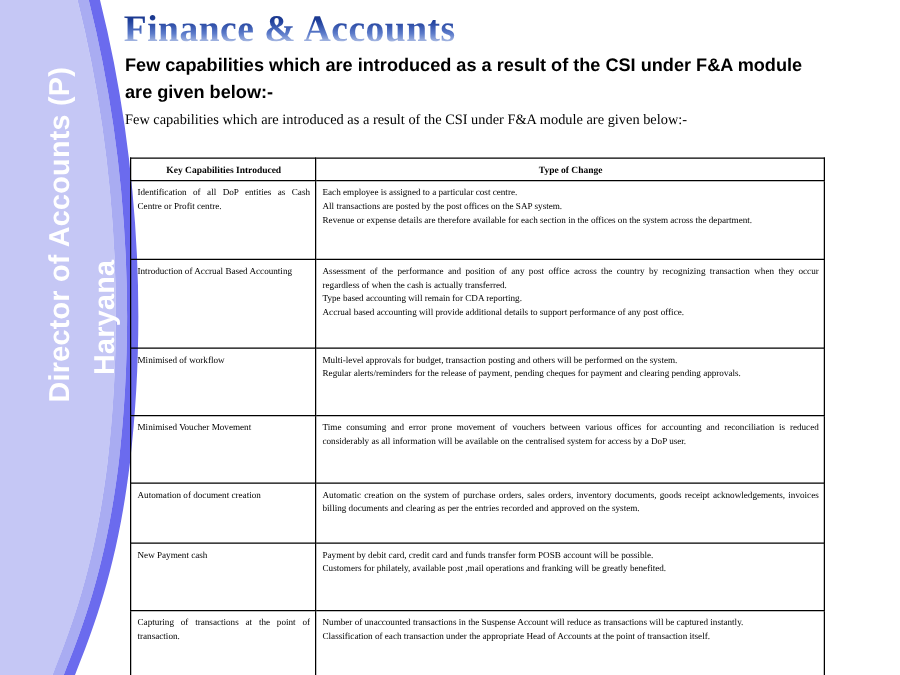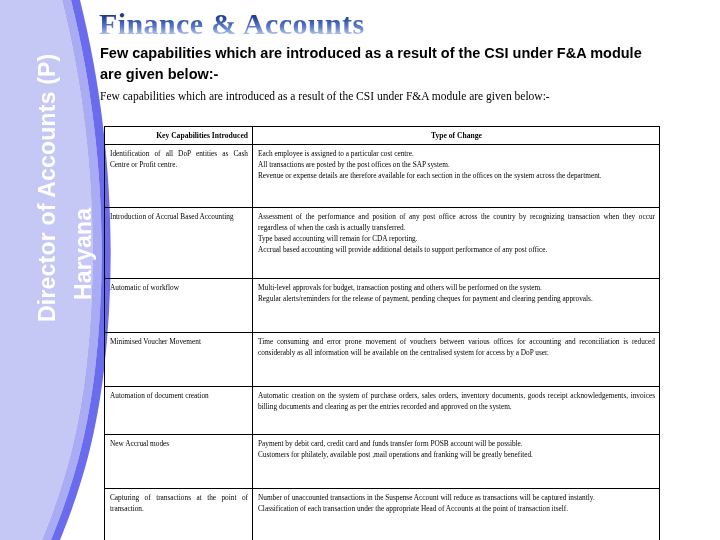--- a/index.html
+++ b/index.html
@@ -121,21 +121,21 @@
     border: 1.2px solid #000000;
     vertical-align: top;
     padding: 3px 4px 3px 5px;
   }
   #cap-table th {
     font-size: 7.6px;
     font-weight: bold;
     padding-top: 4px;
     padding-bottom: 4px;
   }
-  #cap-table th.c1 { text-align: right; }
+  #cap-table th.c1 { text-align: center; }
   #cap-table th.c2 { text-align: center; margin-top: 20px; }
   #cap-table td {
     font-size: 7.3px;
     line-height: 1.52;
   }
   #cap-table td.c1 {
     text-align: justify;
     text-align-last: left;
   }
   #cap-table td.c2 {
@@ -195,40 +195,40 @@
         </tr>
         <tr>
           <td class="c1" style="height: 64px;">Introduction of Accrual Based Accounting</td>
           <td class="c2">
             <span class="cell-line">Assessment of the performance and position of any post office across the country by recognizing transaction when they occur regardless of when the cash is actually transferred.</span>
             <span class="cell-line">Type based accounting will remain for CDA reporting.</span>
             <span class="cell-line">Accrual based accounting will provide additional details to support performance of any post office.</span>
           </td>
         </tr>
         <tr>
-          <td class="c1" style="height: 47px;">Automatic of workflow</td>
+          <td class="c1" style="height: 47px;">Minimised of workflow</td>
           <td class="c2">
             <span class="cell-line">Multi-level approvals for budget, transaction posting and others will be performed on the system.</span>
             <span class="cell-line">Regular alerts/reminders for the release of payment, pending cheques for payment and clearing pending approvals.</span>
           </td>
         </tr>
         <tr>
           <td class="c1" style="height: 47px;">Minimised Voucher Movement</td>
           <td class="c2">
             <span class="cell-line">Time consuming and error prone movement of vouchers between various offices for accounting and reconciliation is reduced considerably as all information will be available on the centralised system for access by a DoP user.</span>
           </td>
         </tr>
         <tr>
           <td class="c1" style="height: 41px;">Automation of document creation</td>
           <td class="c2">
             <span class="cell-line">Automatic creation on the system of purchase orders, sales orders, inventory documents, goods receipt acknowledgements, invoices billing documents and clearing as per the entries recorded and approved on the system.</span>
           </td>
         </tr>
         <tr>
-          <td class="c1" style="height: 47px;">New Accrual modes</td>
+          <td class="c1" style="height: 47px;">New Payment cash</td>
           <td class="c2">
             <span class="cell-line">Payment by debit card, credit card and funds transfer form POSB account will be possible.</span>
             <span class="cell-line">Customers for philately, available post ,mail operations and franking will be greatly benefited.</span>
           </td>
         </tr>
         <tr>
           <td class="c1" style="height: 49px;">Capturing of transactions at the point of transaction.</td>
           <td class="c2">
             <span class="cell-line">Number of unaccounted transactions in the Suspense Account will reduce as transactions will be captured instantly.</span>
             <span class="cell-line">Classification of each transaction under the appropriate Head of Accounts at the point of transaction itself.</span>

